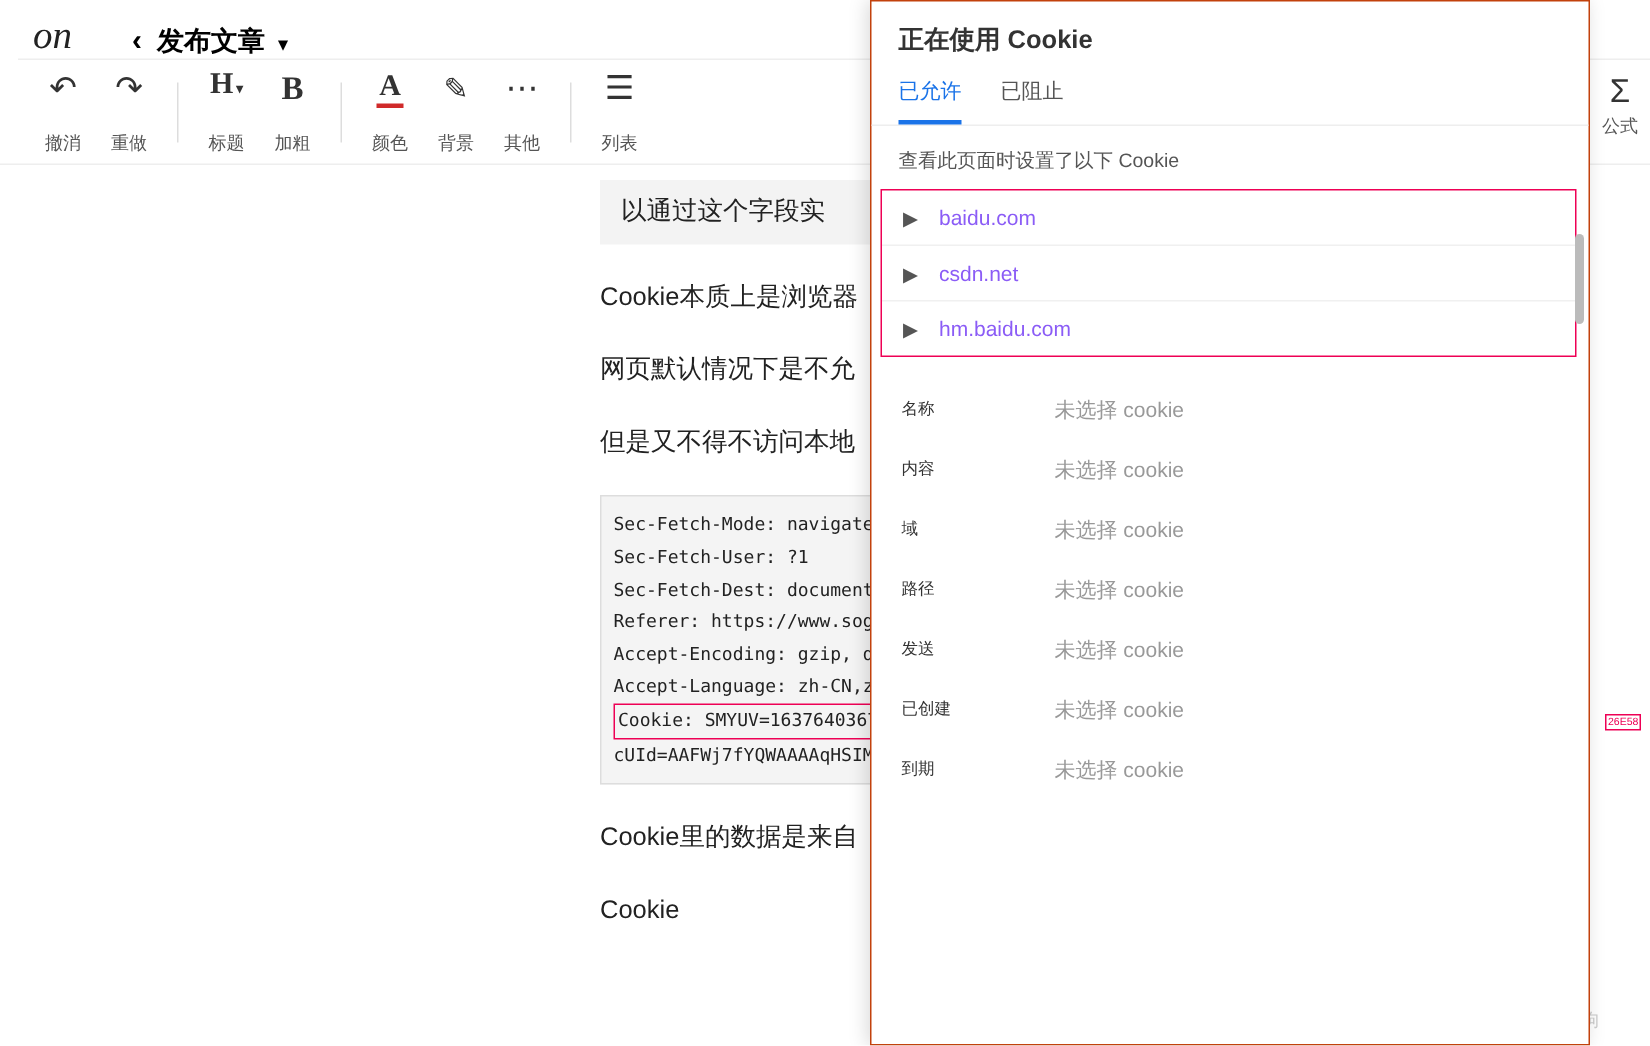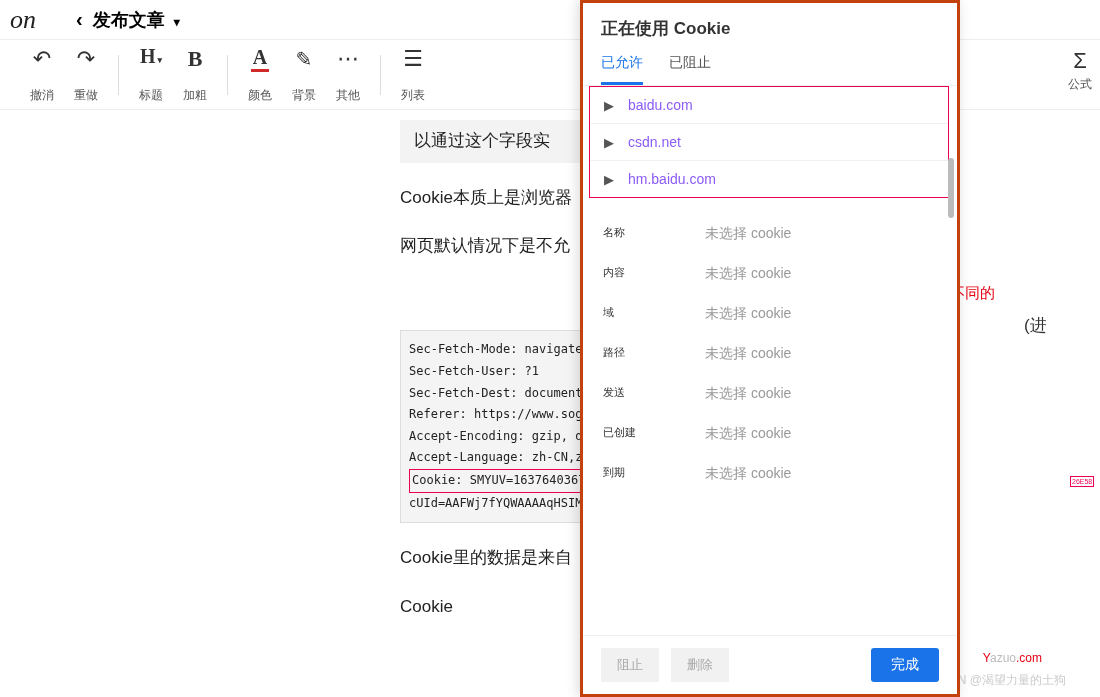--- a/index.html
+++ b/index.html
@@ -9,23 +9,24 @@
       width: 1100px;
       height: 697px;
       background: #fff;
       position: relative;
       overflow: hidden;
       color: #333;
     }
     .topbar {
       height: 40px;
       display: flex;
-      align-items: center;
+      align-items: flex-end;
       padding: 0 10px;
       border-bottom: 1px solid #eee;
+      margin-left: 12px;
     }
     .logo {
       font-style: italic;
       font-size: 26px;
       font-family: Georgia, serif;
       color: #222;
       margin-right: 40px;
     }
     .back-arrow { font-size: 20px; color: #000; cursor: pointer; margin-right: 10px; font-weight: bold; }
     .page-title { font-size: 18px; font-weight: 700; color: #000; }
@@ -129,24 +130,24 @@
       bottom: 8px;
       right: 34px;
       font-size: 12px;
       color: #ccc;
     }
     
     .cookie-panel {
       position: absolute;
       top: 0;
       left: 580px;
-      width: 380px;
+      width: 480px;
       height: 697px;
       background: #fff;
-      border: 3px solid #c2410c;
+      border: 1px solid #c2410c;
       box-shadow: -2px 0 12px rgba(0,0,0,0.15);
       display: flex;
       flex-direction: column;
     }
     .panel-header {
       font-size: 17px;
       font-weight: 700;
       padding: 14px 18px;
     }
     .panel-tabs {
@@ -303,21 +304,21 @@
 <div class="formula-btn">
   <span class="formula-icon">Σ</span>
   <span class="formula-label">公式</span>
 </div>
 
 <div class="content">
   <div class="quote-block">以通过这个字段实</div>
   <p class="para">Cookie本质上是浏览器</p>
   <p class="para">网页默认情况下是不允</p>
   <p class="para">
-    <br>
+    <span>但是又不得不访问本地</span><br>
   </p>
   <div class="code-block"><span>Sec-Fetch-Mode: navigate
 Sec-Fetch-User: ?1
 Sec-Fetch-Dest: document
 Referer: https://www.sogou.co
 Accept-Encoding: gzip, deflat
 Accept-Language: zh-CN,zh;q=0</span>
 <span class="hl">Cookie: SMYUV=1637640367275960</span>
 <span>cUId=AAFWj7fYQWAAAAqHSIMcYgAA</span></div>
   <p class="para">Cookie里的数据是来自</p>
@@ -342,20 +343,21 @@
   <span class="r1">Y</span><span>azuo</span><span class="r1">.com</span>
 </span>
 <span class="watermark">CSDN @渴望力量的土狗</span>
 
 <div class="cookie-panel">
   <div class="panel-header">正在使用 Cookie</div>
   <div class="panel-tabs">
     <div class="panel-tab active">已允许</div>
     <div class="panel-tab">已阻止</div>
   </div>
+  <div class="panel-desc">查看此页面时设置了以下 Cookie</div>
   <div class="domains">
     <div class="domain-row">
       <span class="domain-tri">▶</span>
       <span class="domain-name">baidu.com</span>
     </div>
     <div class="domain-row">
       <span class="domain-tri">▶</span>
       <span class="domain-name">csdn.net</span>
     </div>
     <div class="domain-row">
@@ -386,19 +388,14 @@
     </div>
     <div class="detail-row">
       <div class="detail-key">已创建</div>
       <div class="detail-val">未选择 cookie</div>
     </div>
     <div class="detail-row">
       <div class="detail-key">到期</div>
       <div class="detail-val">未选择 cookie</div>
     </div>
   </div>
-  <div class="panel-footer">
-    <button class="footer-btn">阻止</button>
-    <button class="footer-btn">删除</button>
-    <button class="done-btn">完成</button>
-  </div>
   <div class="panel-scrollbar"></div>
 </div>
 
 </body></html>

